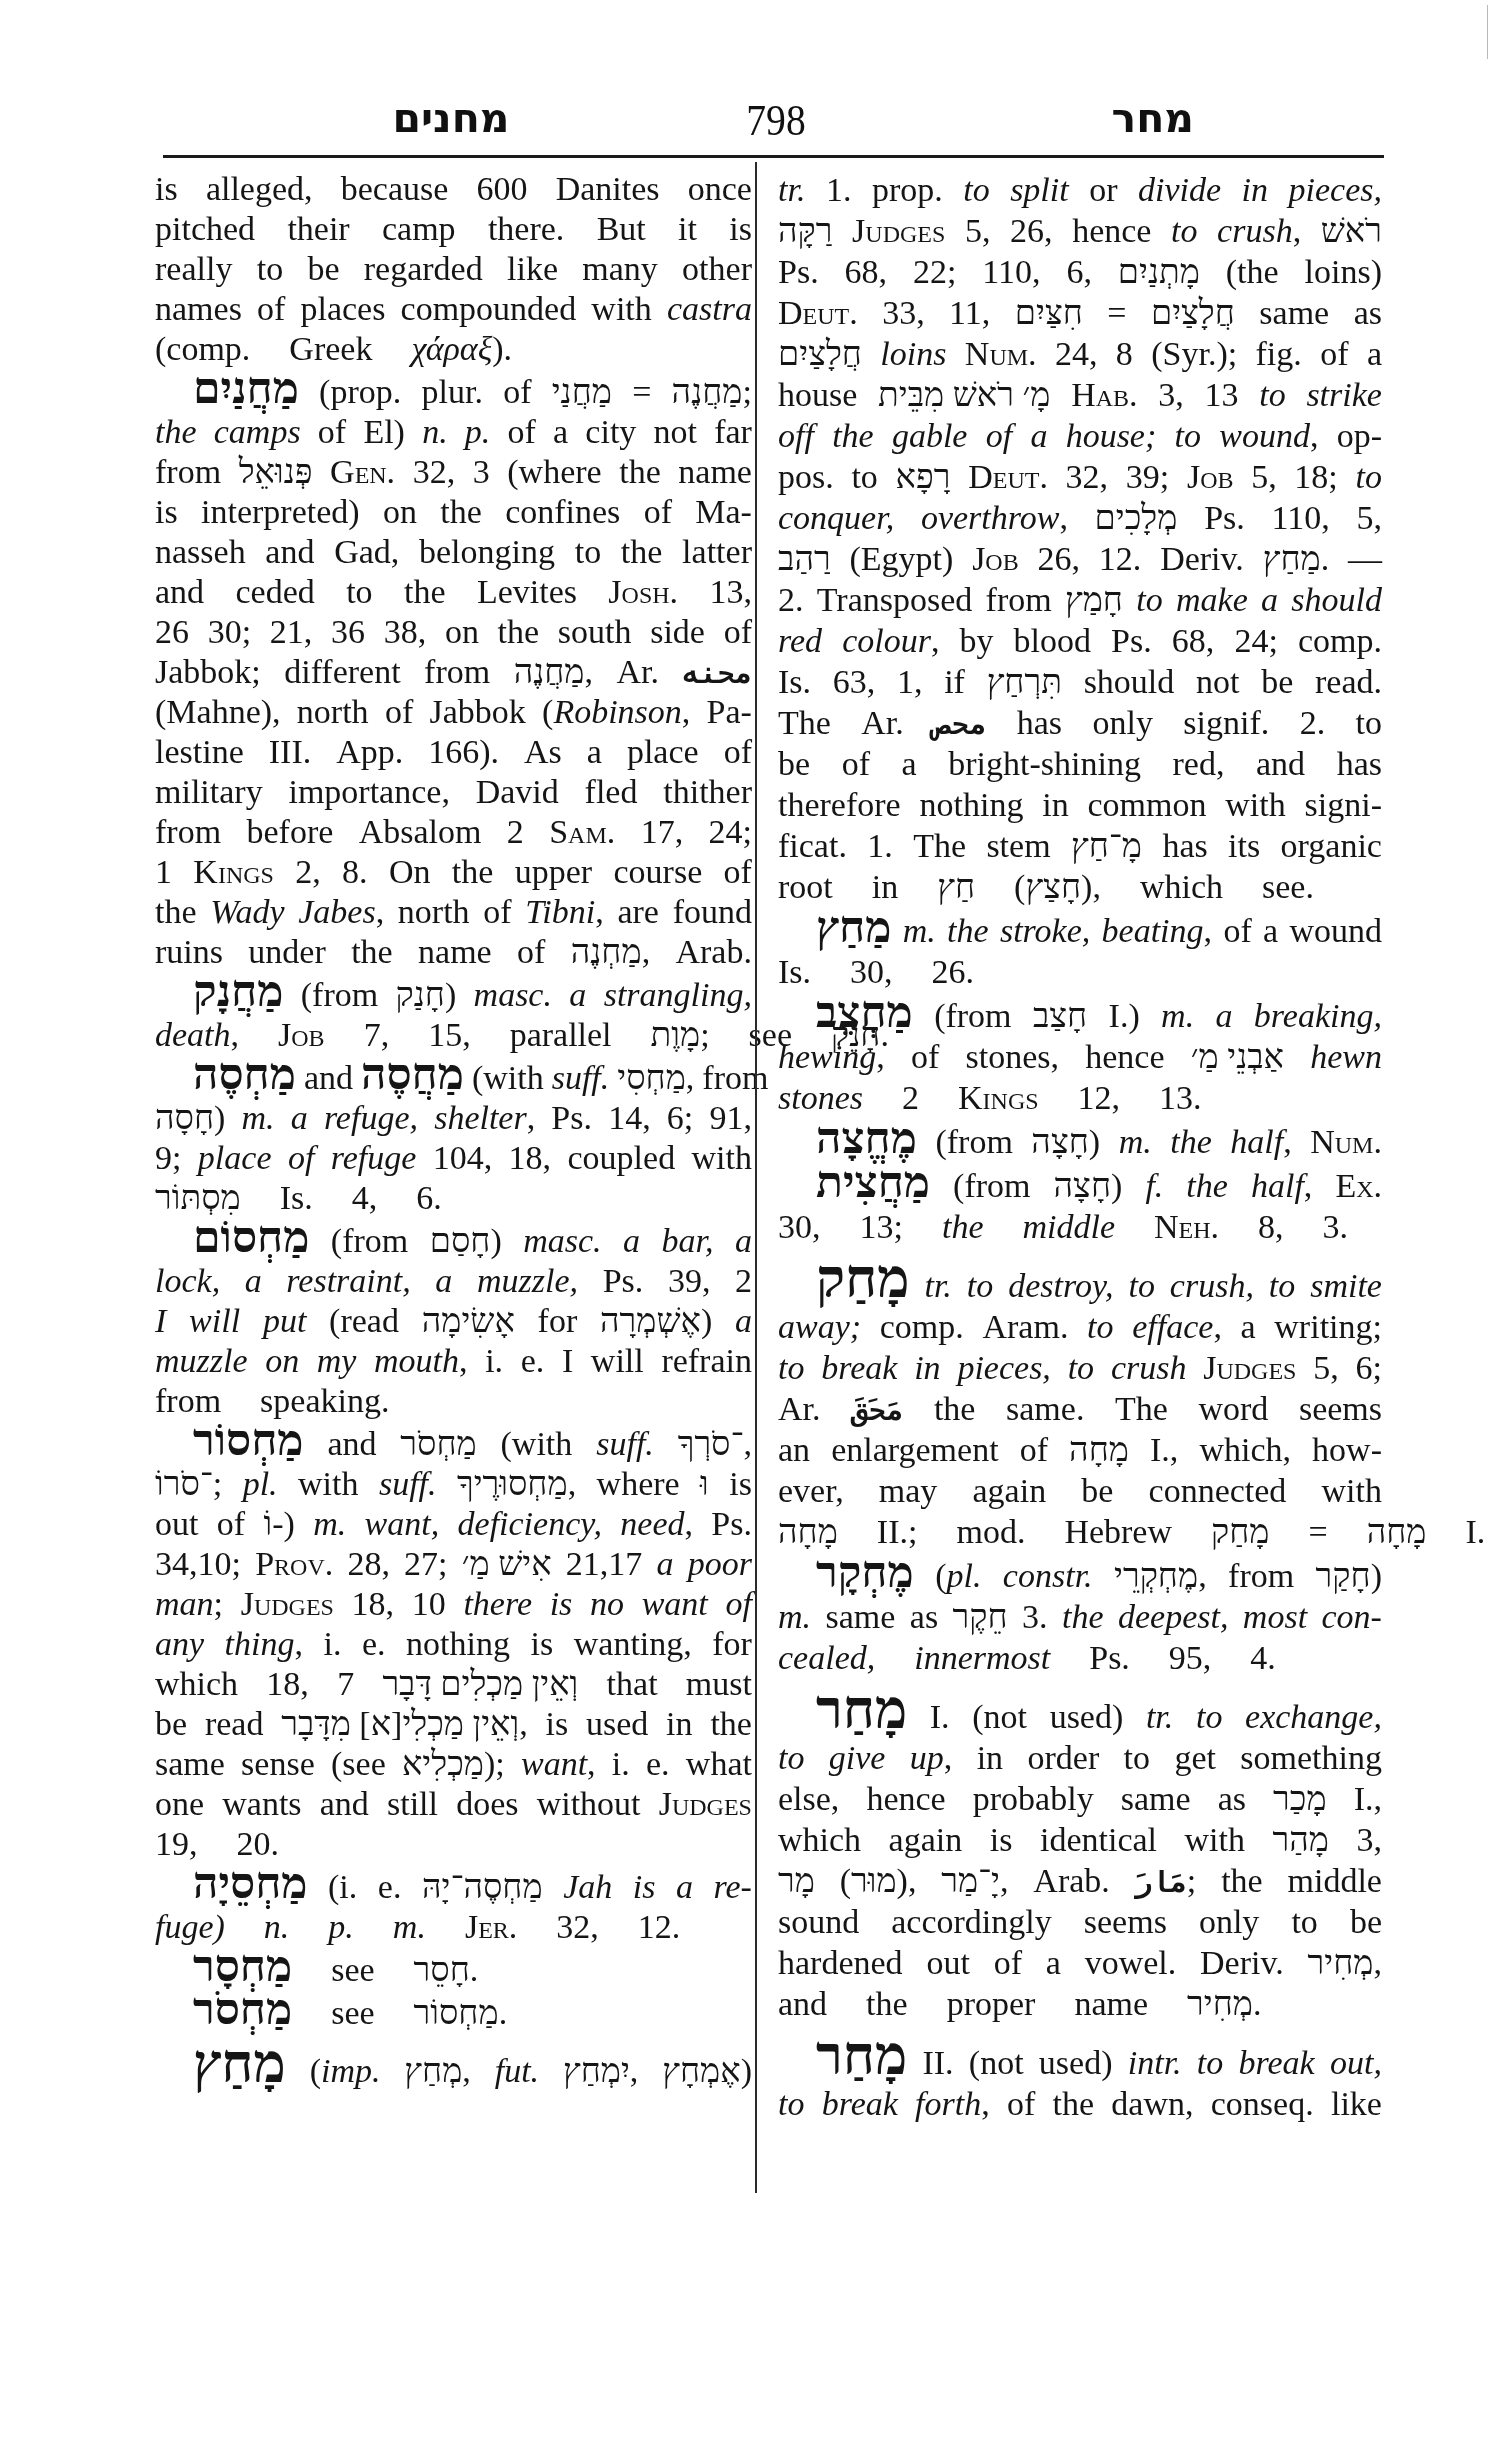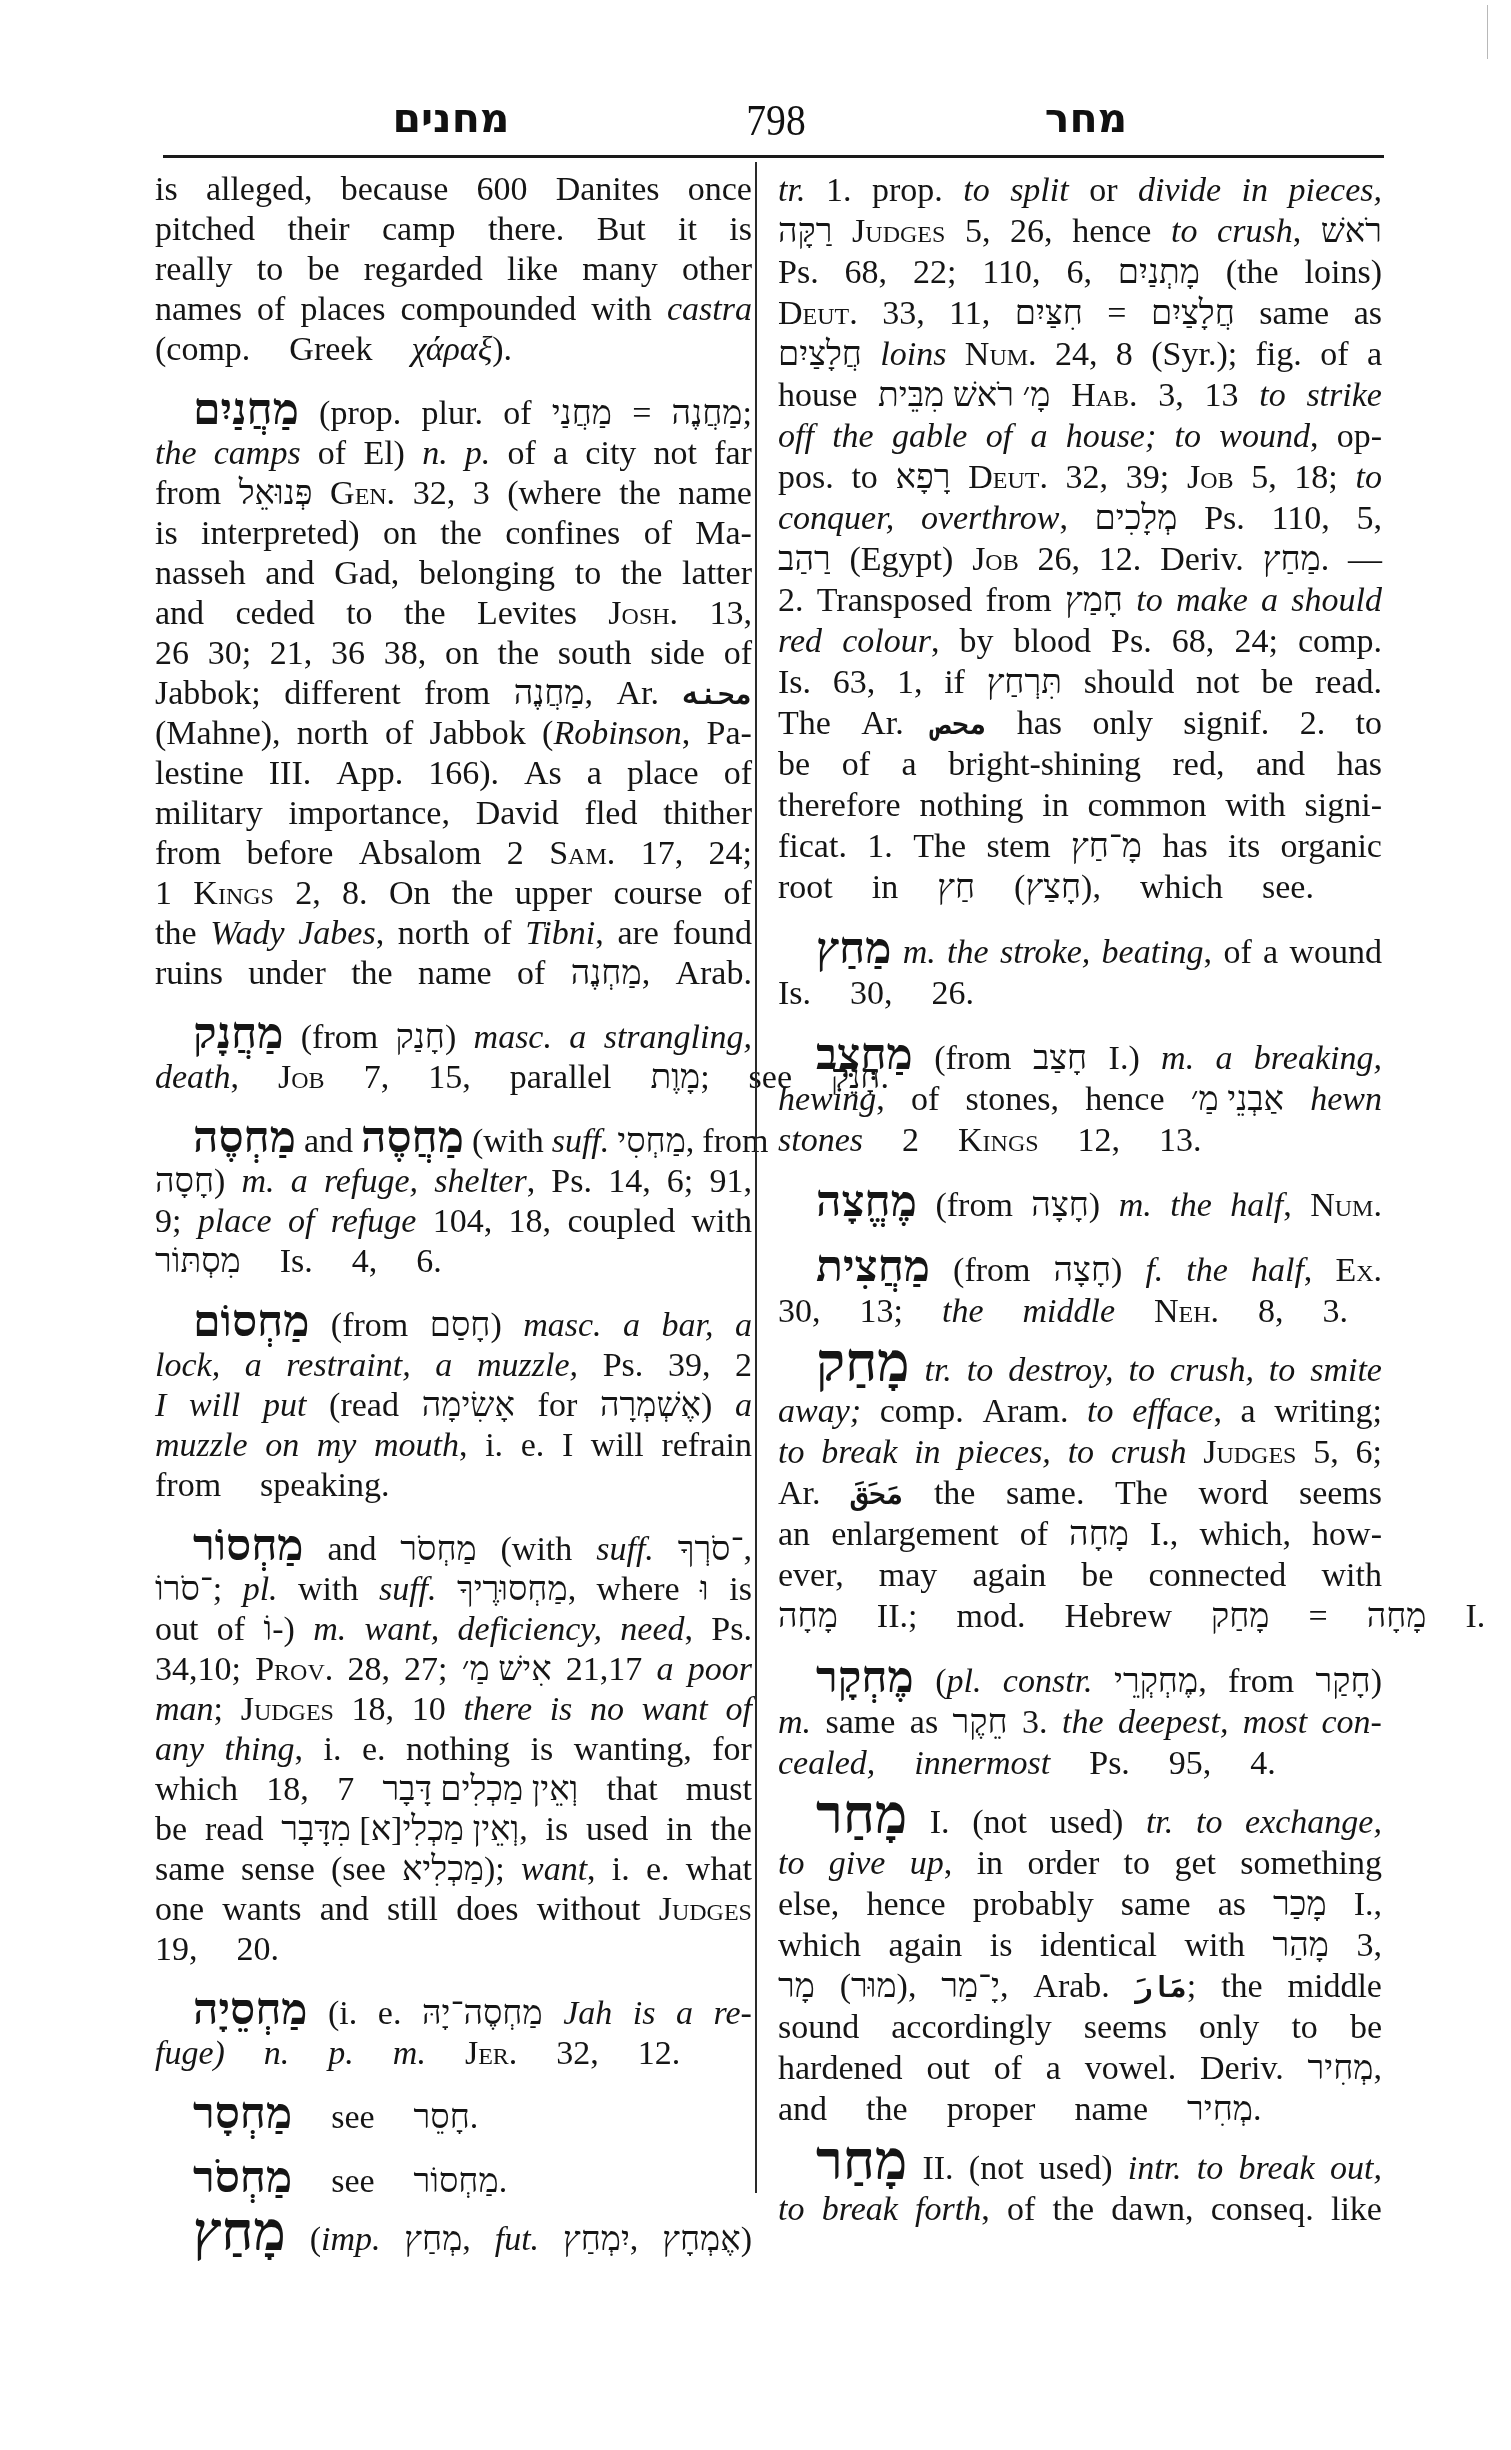--- a/index.html
+++ b/index.html
@@ -9,42 +9,42 @@
   }
   .page { position: absolute; left: 4px; top: 0; width: 1512px; height: 2450px; }
 
   
   .guide {
     position: absolute; top: 93px; width: 216px; text-align: center;
     font-family: "DejaVu Sans", sans-serif; font-weight: bold;
     font-size: 41px; line-height: 50px; color: #111;
   }
   .guide-left  { left: 339px; }
-  .guide-right { left: 974px; }
+  .guide-right { left: 974px; text-align: right; }
   .page-num {
     position: absolute; top: 95px; left: 682px; width: 180px; text-align: center;
     font-family: "Liberation Serif", serif; font-size: 45px; line-height: 50px;
     transform: scaleX(0.88); color: #111;
   }
   .rule {
     position: absolute; left: 159px; top: 155px; width: 1221px; height: 2.7px; background: #1a1a1a;
   }
   .divider {
     position: absolute; left: 751px; top: 162px; width: 1.8px; height: 2031px; background: #2a2a2a;
   }
   .artifact {
     position: absolute; left: 1483px; top: 5.4px; width: 0.9px; height: 54px; background: #b8b8b8;
   }
 
   
   .col { position: absolute; top: 169px; }
   .col-left  { left: 151px; width: 597px; }
   .col-right { left: 774px; width: 604px; }
 
-  .para + .para { margin-top: 24px; }
+  .para + .para { margin-top: 3px; }
   .para.root-para { margin-top: 18px; }
 
   .line {
     display: flex; flex-wrap: nowrap; justify-content: space-between;
     align-items: flex-start; column-gap: 8px;
   }
   .col-left .line  { height: 40px; }
   .col-right .line { height: 41px; }
   .line.last { justify-content: flex-start; column-gap: 9px; gap: 39px; }
   .line.indent { padding-left: 38px; }

